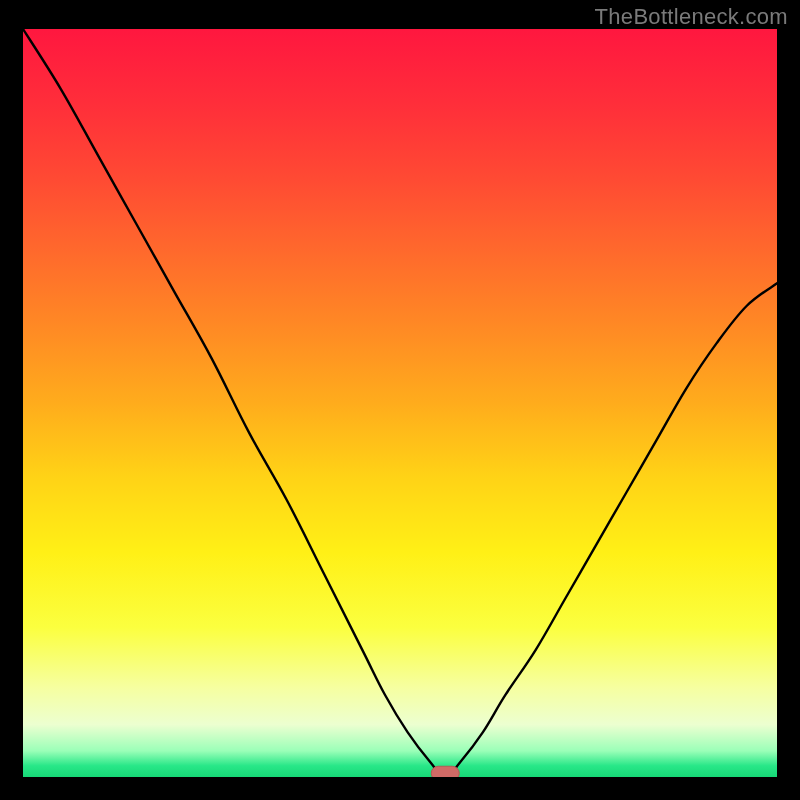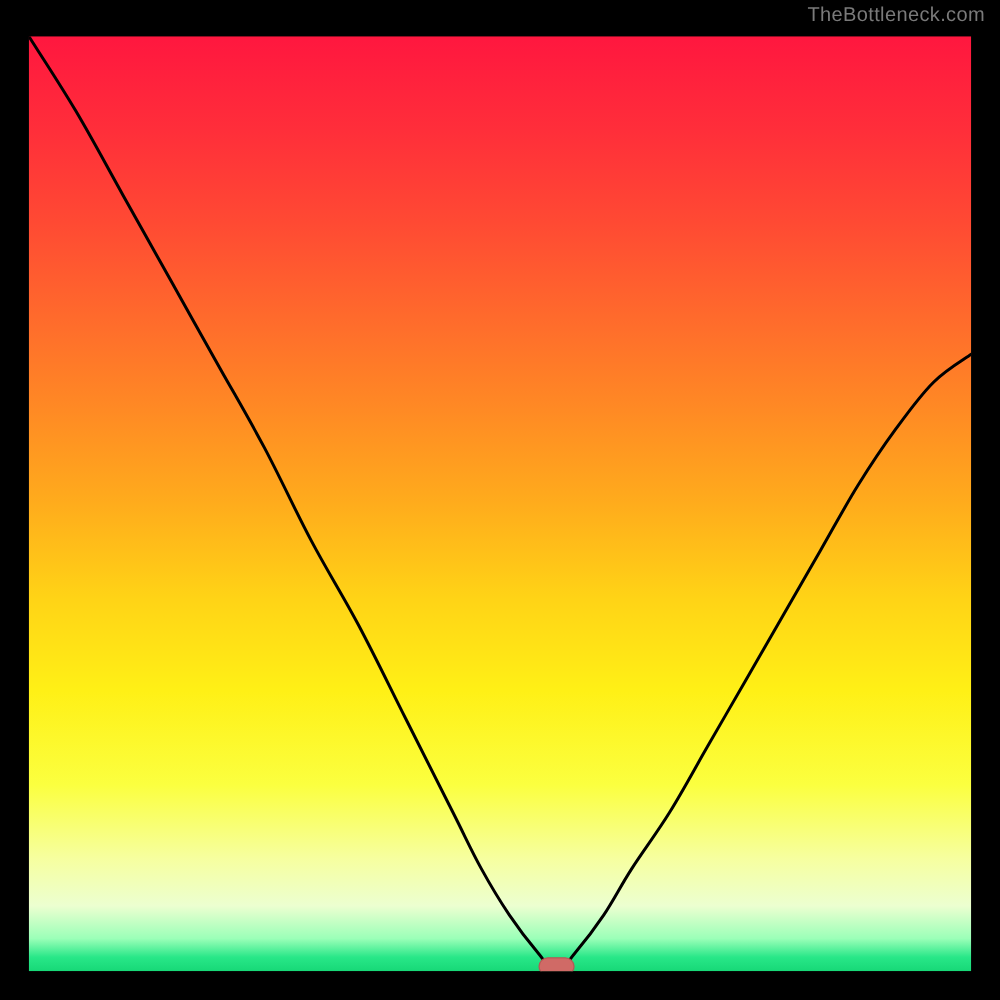--- a/index.html
+++ b/index.html
@@ -17,21 +17,21 @@
     top: 0;
     width: 800px;
     height: 800px;
     background: #000;
   }
   .watermark {
     position: absolute;
     top: 4px;
     right: 12px;
     color: #7a7a7a;
-    font-size: 16px;
+    font-size: 22px;
     font-weight: 500;
     letter-spacing: 0.3px;
     z-index: 5;
   }
   .plot {
     position: absolute;
     left: 23px;
     top: 29px;
     width: 754px;
     height: 748px;

